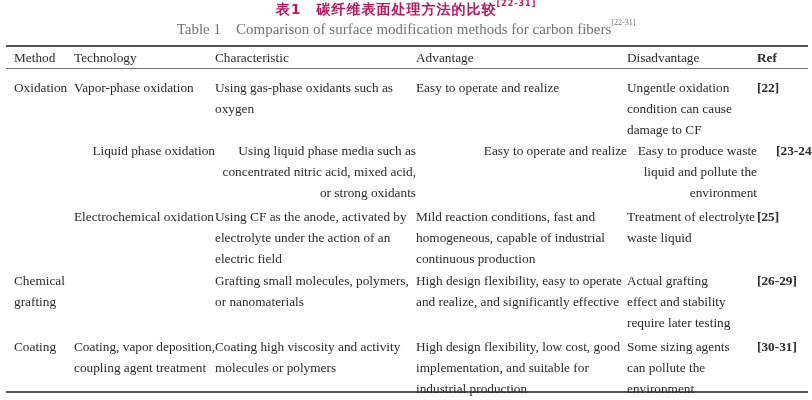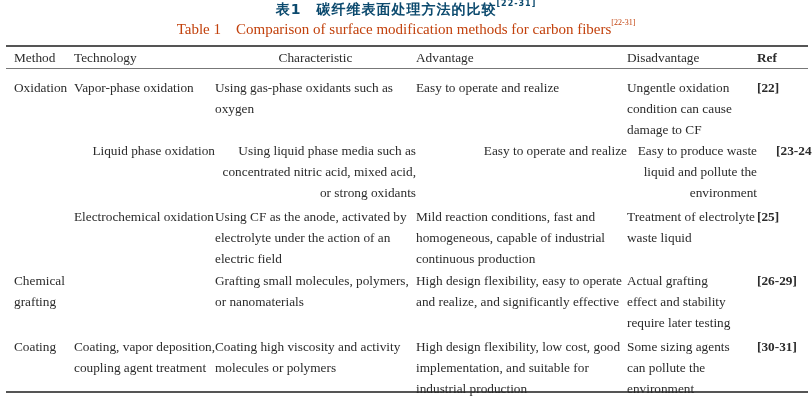--- a/index.html
+++ b/index.html
@@ -6,47 +6,47 @@
   body {
     width: 812px; height: 400px; overflow: hidden;
     background: #ffffff;
     font-family: "Liberation Serif", "DejaVu Serif", serif;
     color: #2b2b2b;
     position: relative;
   }
   .caption-cn {
     position: absolute; top: 1px; left: 0; width: 812px;
     text-align: center; font-size: 14px; font-weight: bold;
-    font-family: "DejaVu Sans", sans-serif; color: #0c4a6e;
+    font-family: "DejaVu Sans", sans-serif; color: #be185d;
     letter-spacing: 1px;
   }
   .caption-en {
     position: absolute; top: 20px; left: 0; width: 812px;
-    text-align: center; font-size: 15px; color: #c2410c;
+    text-align: center; font-size: 15px; color: #737373;
   }
   sup { font-size: 8px; vertical-align: top; position: relative; top: -2px; }
   .rule { position: absolute; left: 6px; width: 802px; background: #555; }
   .rule.top { top: 45px; height: 2px; }
   .rule.mid { top: 68px; height: 1px; background: #777; }
   .rule.bottom { top: 391px; height: 2px; }
   table {
     position: absolute; left: 11px; top: 47px; width: 802px;
     border-collapse: collapse; table-layout: fixed;
     font-size: 13.3px; line-height: 21px;
   }
   th, td { text-align: left; vertical-align: top; padding: 0; font-weight: normal; }
   thead th { height: 21px; padding-top: 0px; }
   thead th.c-char { padding-left: 0; }
   .c-method { width: 60px; padding-left: 3px !important; }
   .c-tech { width: 141px; padding-left: 0px; }
   .c-char { width: 201px; }
   .c-adv { width: 211px; }
   .c-dis { width: 130px; }
   .c-ref { width: 59px; font-weight: bold; }
-  th.c-char { padding-left: 0; text-align: center; }
+  th.c-char { padding-left: 0; }
   tbody tr td { padding-top: 0; }
   tr.r0 td { padding-top: 9px; height: 58px; }
   tr.r1 td { height: 66px; text-align: right; }
   tr.r2 td { height: 64px; }
   tr.r3 td { height: 66px; margin-left: 29px; }
   tr.r4 td { height: 56px; }
   .cell-line { display: block; white-space: nowrap; }
 </style>
 </head>
 <body>

